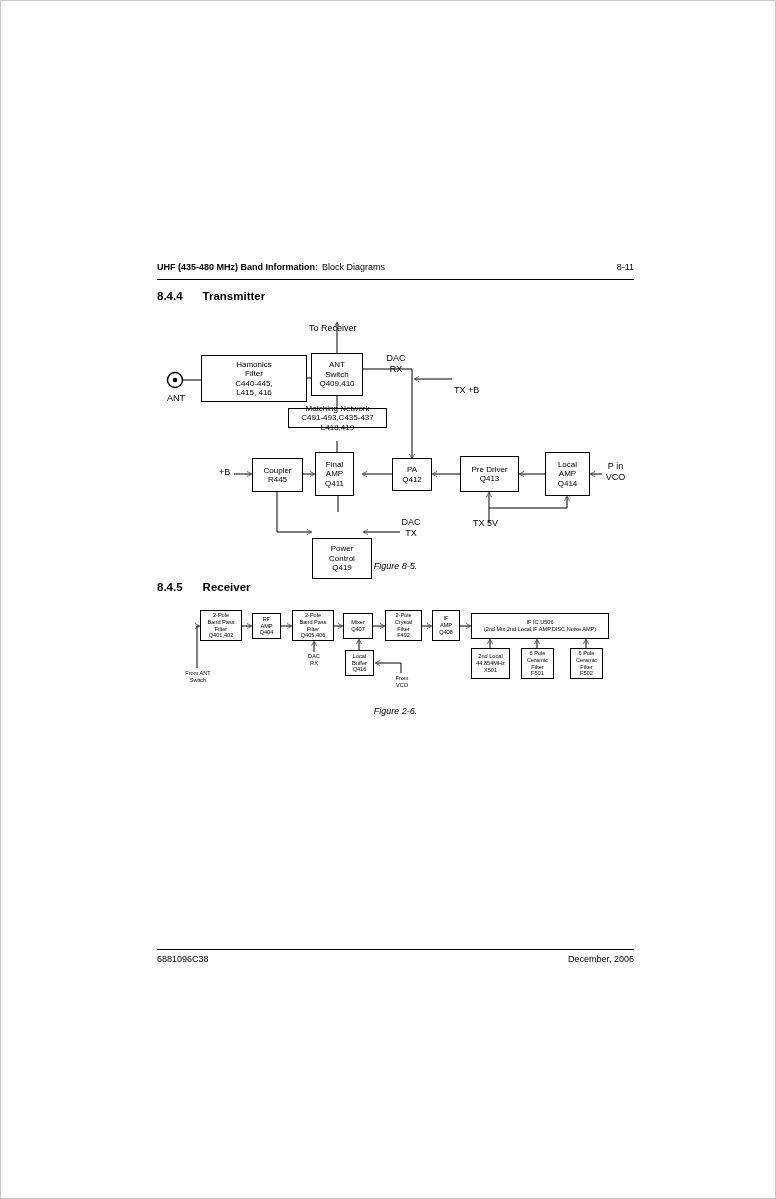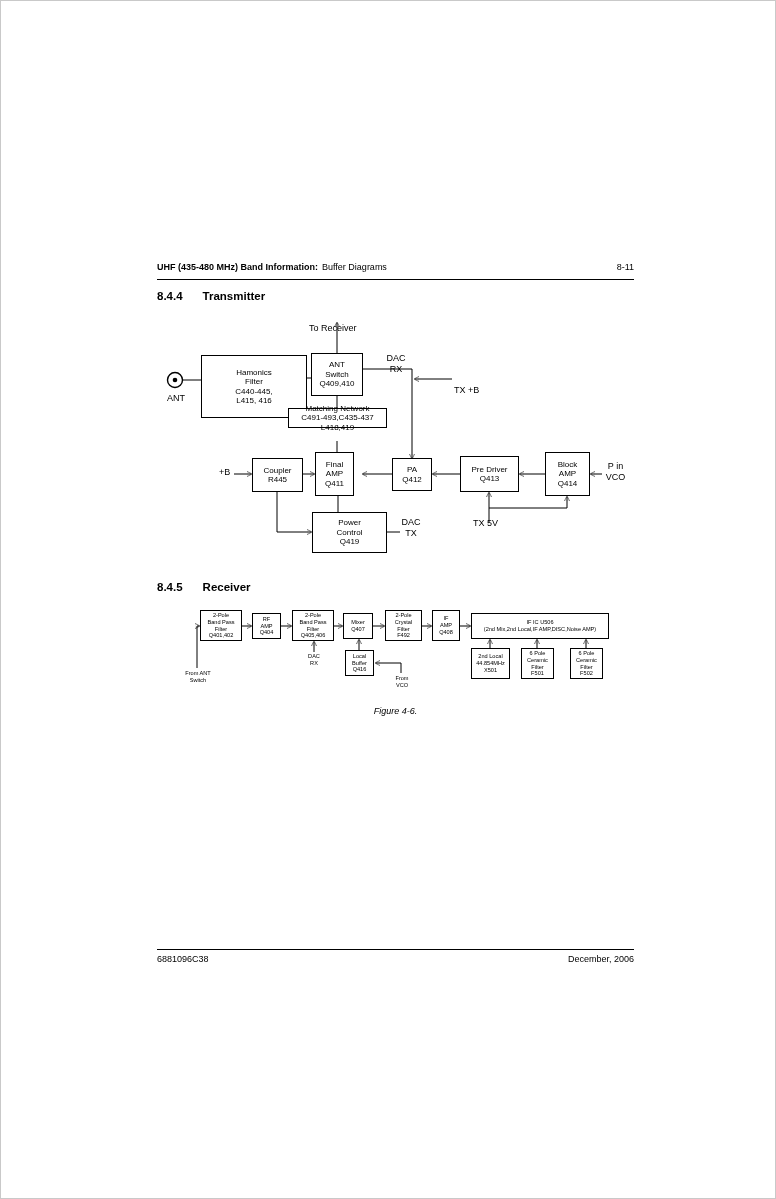--- a/index.html
+++ b/index.html
@@ -85,21 +85,21 @@
       <line x1="358" y1="649" x2="358" y2="639" marker-end="url(#arw)"></line>
       <path d="M400 672 V662 H375" marker-end="url(#arw)"></path>
       <line x1="489" y1="647" x2="489" y2="639" marker-end="url(#arw)"></line>
       <line x1="536" y1="647" x2="536" y2="639" marker-end="url(#arw)"></line>
       <line x1="585" y1="647" x2="585" y2="639" marker-end="url(#arw)"></line>
     </g>
   </svg>
 
   <div class="hdr">
     <div>
-      <span class="b">UHF (435-480 MHz) Band Information:</span><span class="hdr-normal">Buffer Diagrams</span>
+      <span class="b">UHF (435-480 MHz) Band Information:</span><span class="hdr-normal">Block Diagrams</span>
     </div>
     <div>8-11</div>
   </div>
   <div class="rule" style="top:278px"></div>
 
   <div class="sec" style="top:289px">
     <span>8.4.4</span>
     <span>Transmitter</span>
   </div>
 
@@ -108,46 +108,47 @@
   <div class="lbl" style="left:383px;top:352px;width:24px">DAC
 RX</div>
   <div class="lbl" style="left:453px;top:384px">TX +B</div>
   <div class="lbl" style="left:218px;top:466px">+B</div>
   <div class="lbl" style="left:601px;top:460px;width:27px">P in
 VCO</div>
   <div class="lbl" style="left:398px;top:516px;width:24px">DAC
 TX</div>
   <div class="lbl" style="left:472px;top:517px">TX 5V</div>
 
-  <div class="box" style="left:200px;top:354px;width:106px;height:63px">Hamonics
+  <div class="box" style="left:200px;top:354px;width:106px;height:47px">Hamonics
 Filter
 C440-445,
 L415, 416</div>
   <div class="box" style="left:310px;top:352px;width:52px;height:43px">ANT
 Switch
 Q409,410</div>
   <div class="box" style="left:287px;top:407px;width:99px;height:20px">Matching Network
 C491-493,C435-437
 L418,419</div>
   <div class="box" style="left:251px;top:457px;width:51px;height:34px">Coupler
 R445</div>
   <div class="box" style="left:314px;top:451px;width:39px;height:44px">Final
 AMP
 Q411</div>
   <div class="box" style="left:391px;top:457px;width:40px;height:33px">PA
 Q412</div>
   <div class="box" style="left:459px;top:455px;width:59px;height:36px">Pre Driver
 Q413</div>
-  <div class="box" style="left:544px;top:451px;width:45px;height:44px">Block
+  <div class="box" style="left:544px;top:451px;width:45px;height:44px">Local
 AMP
 Q414</div>
-  <div class="box" style="left:311px;top:511px;width:75px;height:41px">Power
+  <div class="box" style="left:311px;top:537px;width:60px;height:41px">Power
 Control
 Q419</div>
 
+  <div class="cap" style="top:560px">Figure 8-5.</div>
 
   <div class="sec" style="top:580px">
     <span>8.4.5</span>
     <span>Receiver</span>
   </div>
 
   <div class="box xs" style="left:199px;top:609px;width:42px;height:31px">2-Pole
 Band Pass
 Filter
 Q401,402</div>
@@ -184,21 +185,21 @@
 Filter
 F502</div>
 
   <div class="lbl xs" style="left:182px;top:669px;width:30px">From ANT
 Switch</div>
   <div class="lbl xs" style="left:303px;top:652px;width:20px">DAC
 RX</div>
   <div class="lbl xs" style="left:390px;top:674px;width:22px">From
 VCO</div>
 
-  <div class="cap" style="top:705px">Figure 4-6.</div>
+  <div class="cap" style="top:705px">Figure 2-6.</div>
 
   <div class="rule" style="top:948px"></div>
   <div class="ftr">
     <span>6881096C38</span>
     <span>December, 2006</span>
   </div>
 
 </div>
 
 </body></html>

